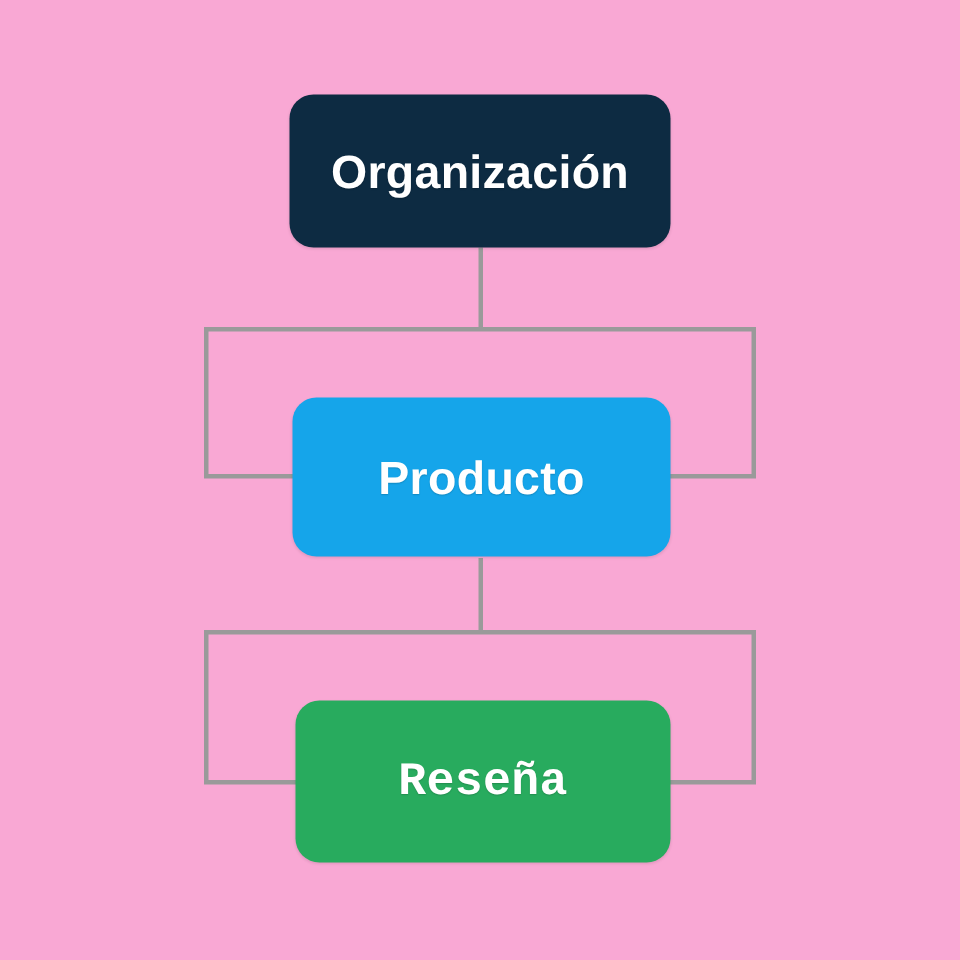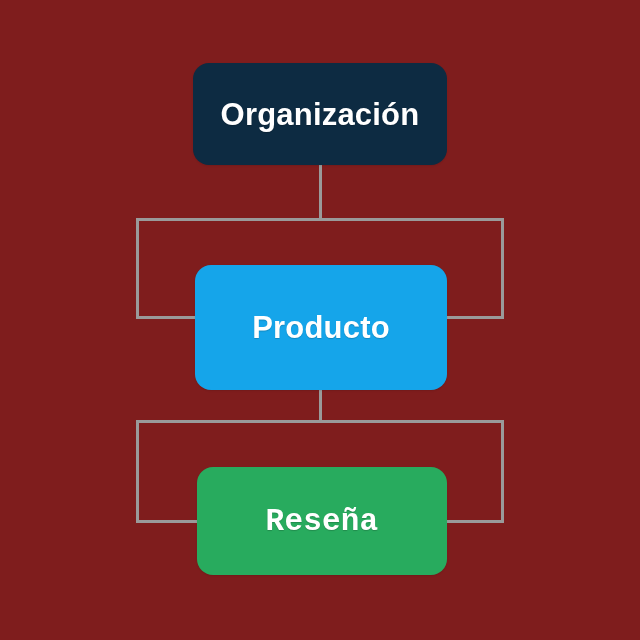--- a/index.html
+++ b/index.html
@@ -10,21 +10,21 @@
     width: 640px;
     height: 640px;
     background: #f8f8f6;
     font-family: "Liberation Sans", sans-serif;
     overflow: hidden;
   }
   #diagram-root {
     position: relative;
     width: 640px;
     height: 640px;
-    background: #7f1d1d;
+    background: #f9a8d4;
   }
   svg#connector-layer {
     position: absolute;
     left: 0;
     top: 0;
     width: 640px;
     height: 640px;
   }
   .node {
     position: absolute;
@@ -48,21 +48,21 @@
     left: 193px;
     top: 63px;
     width: 254px;
     height: 102px;
     background: #0d2b42;
   }
   #node-producto {
     left: 195px;
     top: 265px;
     width: 252px;
-    height: 125px;
+    height: 106px;
     background: #15a5ea;
   }
   #node-resena {
     left: 197px;
     top: 467px;
     width: 250px;
     height: 108px;
     background: #28ab5e;
     font-family: Liberation Mono, monospace;
   }

